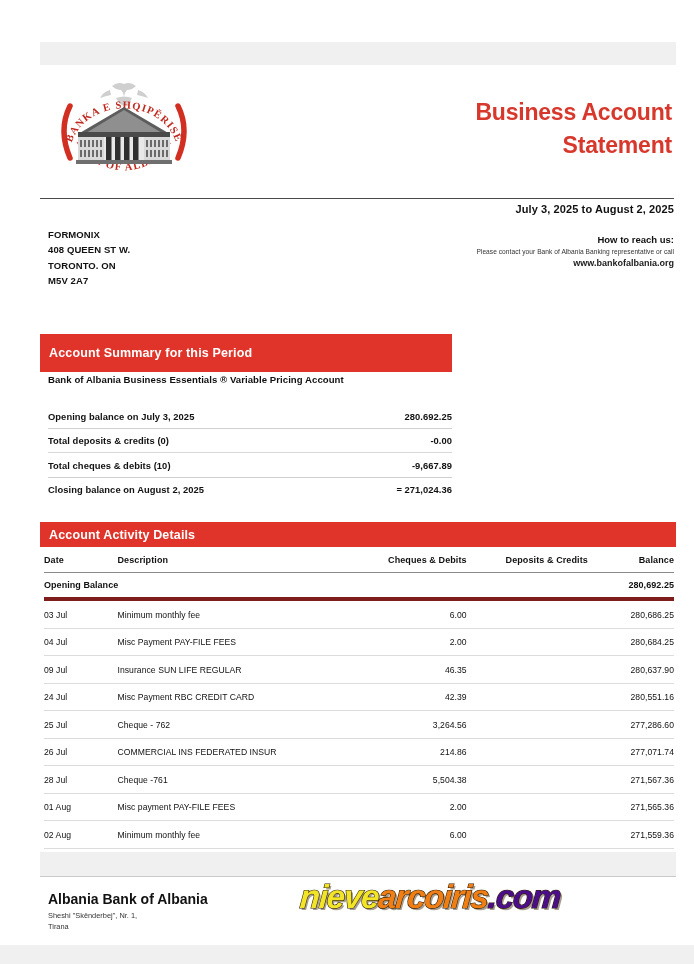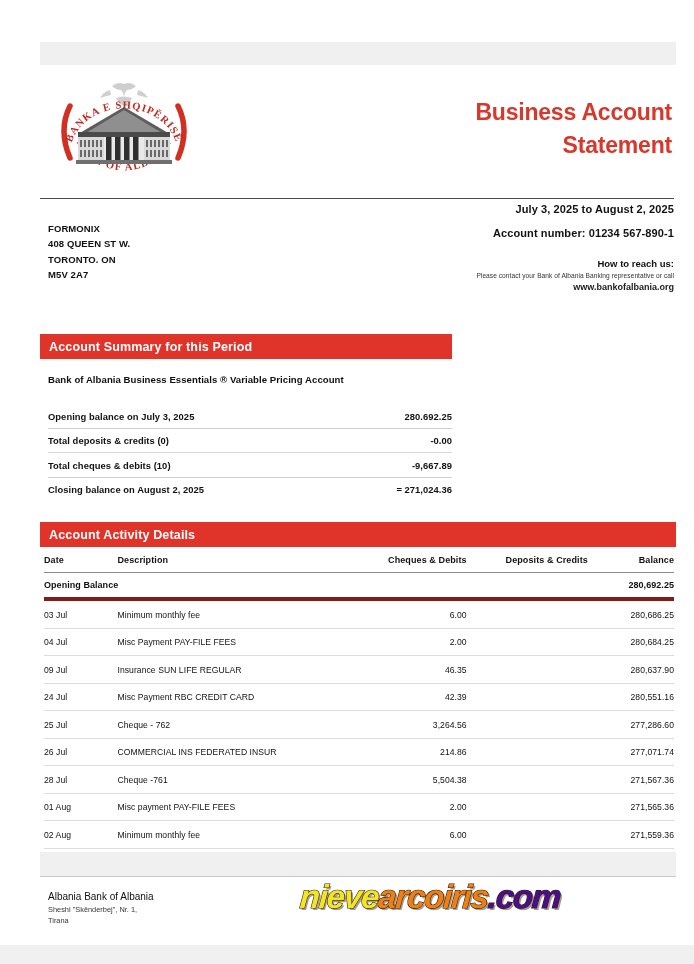--- a/index.html
+++ b/index.html
@@ -74,21 +74,21 @@
     left: 40px;
     right: 20px;
     top: 198px;
     border-top: 1.4px solid #4a4a4a;
   }
 
   
   .addr {
     position: absolute;
     left: 48px;
-    top: 221px;
+    top: 227px;
     font-size: 9.5px;
     font-weight: bold;
     line-height: 1.62;
     color: #111;
     letter-spacing: 0.1px;
   }
   .meta {
     position: absolute;
     right: 20px;
     top: 203px;
@@ -143,21 +143,21 @@
     letter-spacing: 0.15px;
     display: flex;
     align-items: center;
     padding-left: 9px;
     box-sizing: border-box;
   }
   .redbar-summary {
     left: 40px;
     top: 334px;
     width: 412px;
-    height: 25px;
+    height: 38px;
   }
   .redbar-activity {
     left: 40px;
     top: 522px;
     right: 18px;
     height: 25px;
   }
 
   
   .acct-type {
@@ -229,22 +229,22 @@
   .col-bal   { width: 90px; }
 
   
   .foot-addr {
     position: absolute;
     left: 48px;
     top: 889px;
     line-height: 1.5;
   }
   .foot-addr .fname {
-    font-size: 10px;
-    font-weight: normal;
+    font-size: 14px;
+    font-weight: bold;
     color: #111;
   }
   .foot-addr .fline {
     font-size: 7.4px;
     color: #333;
   }
 
   .watermark {
     position: absolute;
     left: 300px;
@@ -362,21 +362,20 @@
 
   <div class="addr">
     <div>FORMONIX</div>
     <div>408 QUEEN ST W.</div>
     <div>TORONTO. ON</div>
     <div>M5V 2A7</div>
   </div>
 
   <div class="meta">
     <div class="period">July 3, 2025 to August 2, 2025</div>
-    <div class="acct">Account number: 01234 567-890-1</div>
     <div class="reach">How to reach us:</div>
     <div class="contact">Please contact your Bank of Albania Banking representative or call</div>
     <div class="web">www.bankofalbania.org</div>
   </div>
 
   <div class="redbar redbar-summary">
     <span>Account Summary for this Period</span>
   </div>
 
   <div class="acct-type">Bank of Albania Business Essentials ® Variable Pricing Account</div>

